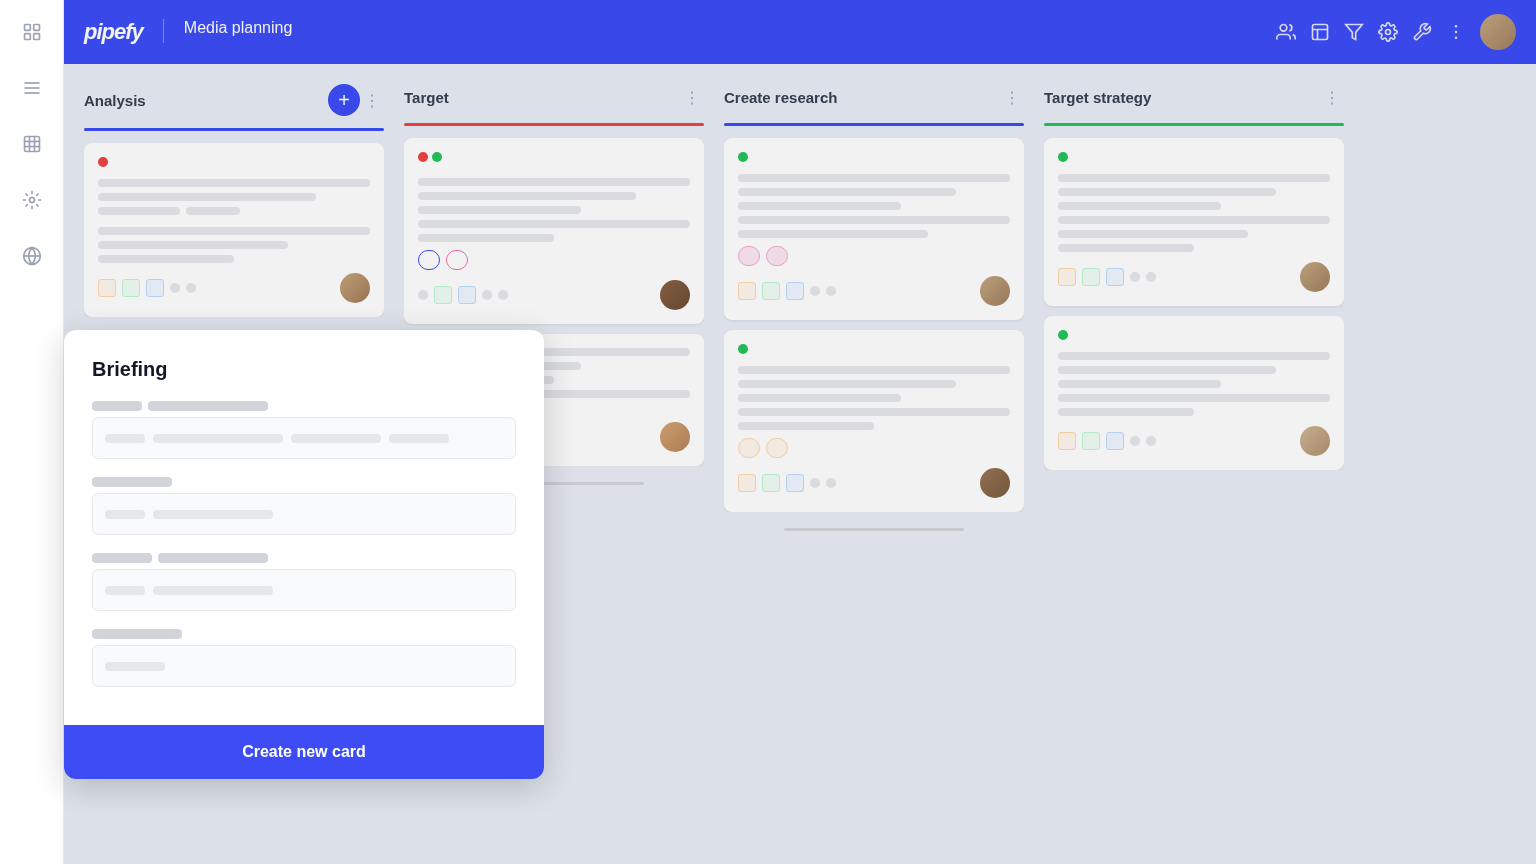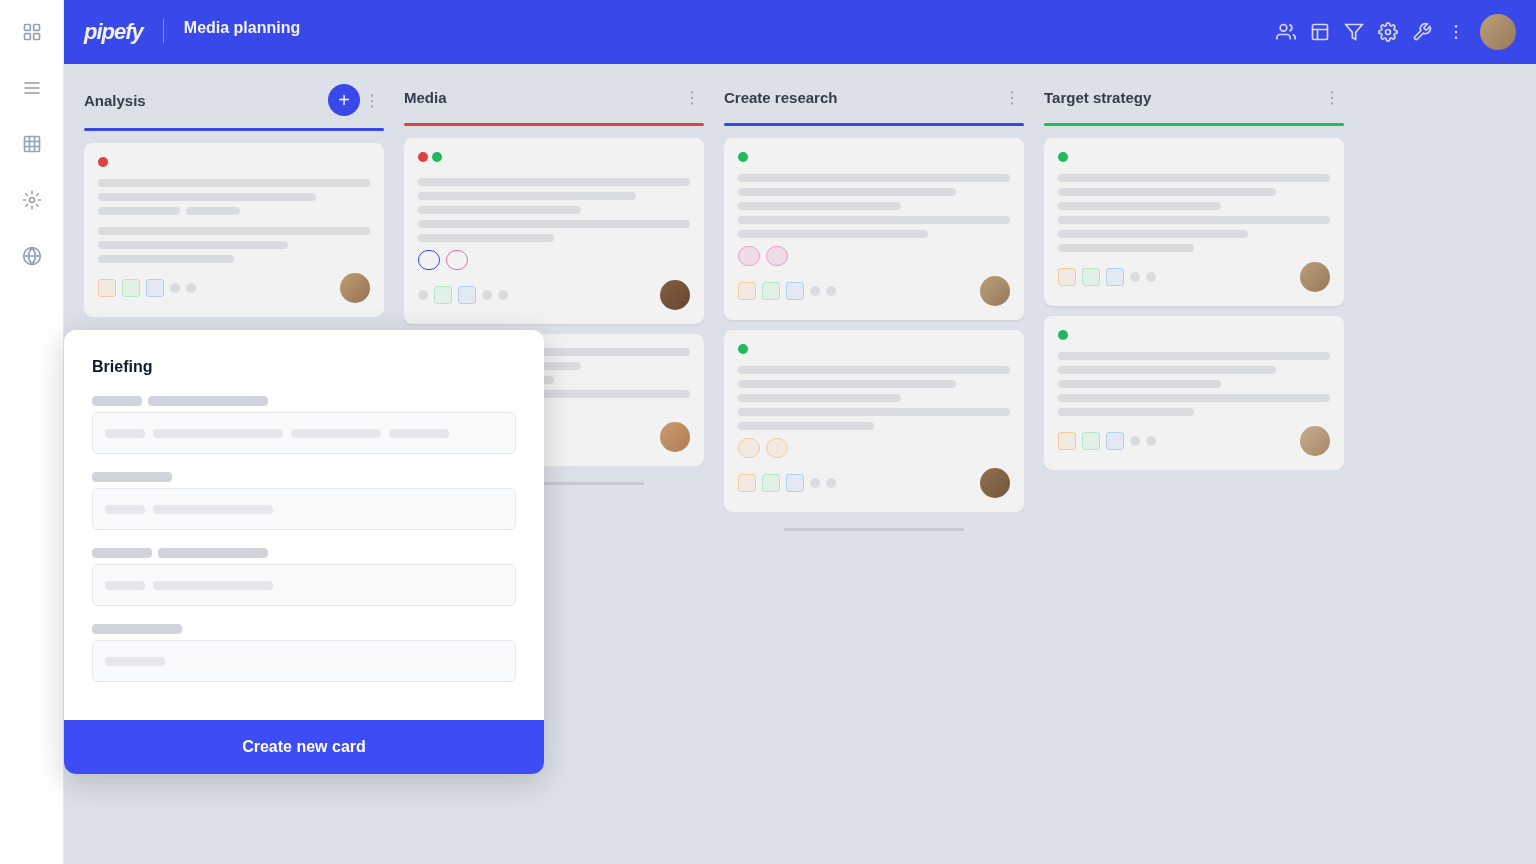--- a/index.html
+++ b/index.html
@@ -60,21 +60,21 @@
       gap: 20px;
     }
     .header-divider {
       width: 1px;
       height: 24px;
       background: rgba(255,255,255,0.4);
     }
     .header-title {
       color: #fff;
       font-size: 16px;
-      font-weight: 700;
+      font-weight: 400;
     }
     .header-right {
       display: flex;
       align-items: center;
       gap: 14px;
     }
     .header-icon {
       color: rgba(255,255,255,0.85);
       cursor: pointer;
       display: flex;
@@ -282,21 +282,21 @@
       overflow: hidden;
       display: flex;
       flex-direction: column;
     }
     .briefing-content {
       padding: 28px 28px 20px;
       flex: 1;
       overflow-y: auto;
     }
     .briefing-title {
-      font-size: 16px;
+      font-size: 20px;
       font-weight: 700;
       color: #111827;
       margin-bottom: 20px;
     }
     .form-group {
       margin-bottom: 18px;
     }
     .form-label {
       display: flex;
       gap: 6px;
@@ -484,21 +484,21 @@
               <div class="card-footer-icon dot"></div>
             </div>
             <div class="card-avatar face-1"></div>
           </div>
         </div>
       </div>
     </div>
 
     <div class="column">
       <div class="column-header">
-        <span class="column-title">Media</span>
+        <span class="column-title">Target</span>
         <span class="column-menu">⋮</span>
       </div>
       <div class="column-bar red"></div>
       <div class="cards-container">
 
         <div class="card">
           <div class="card-dots">
             <div class="card-dot red"></div>
             <div class="card-dot green"></div>
           </div>

